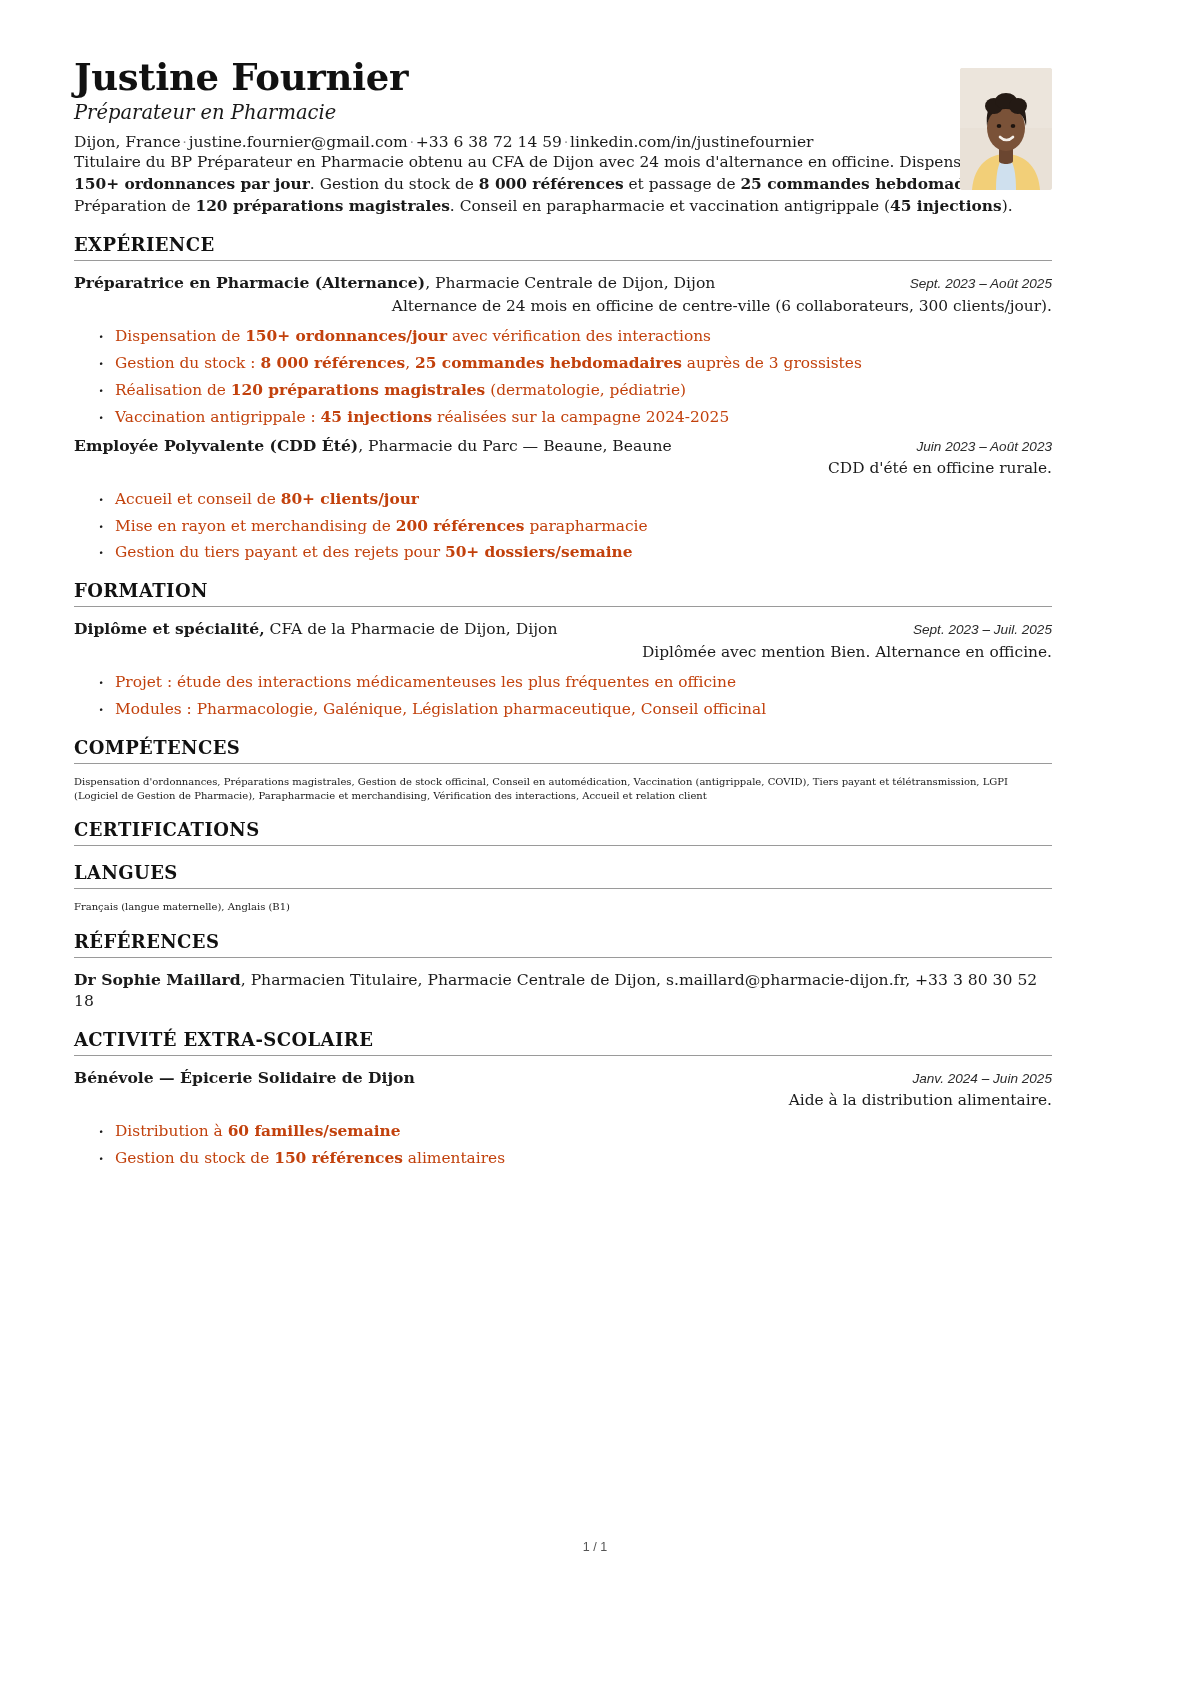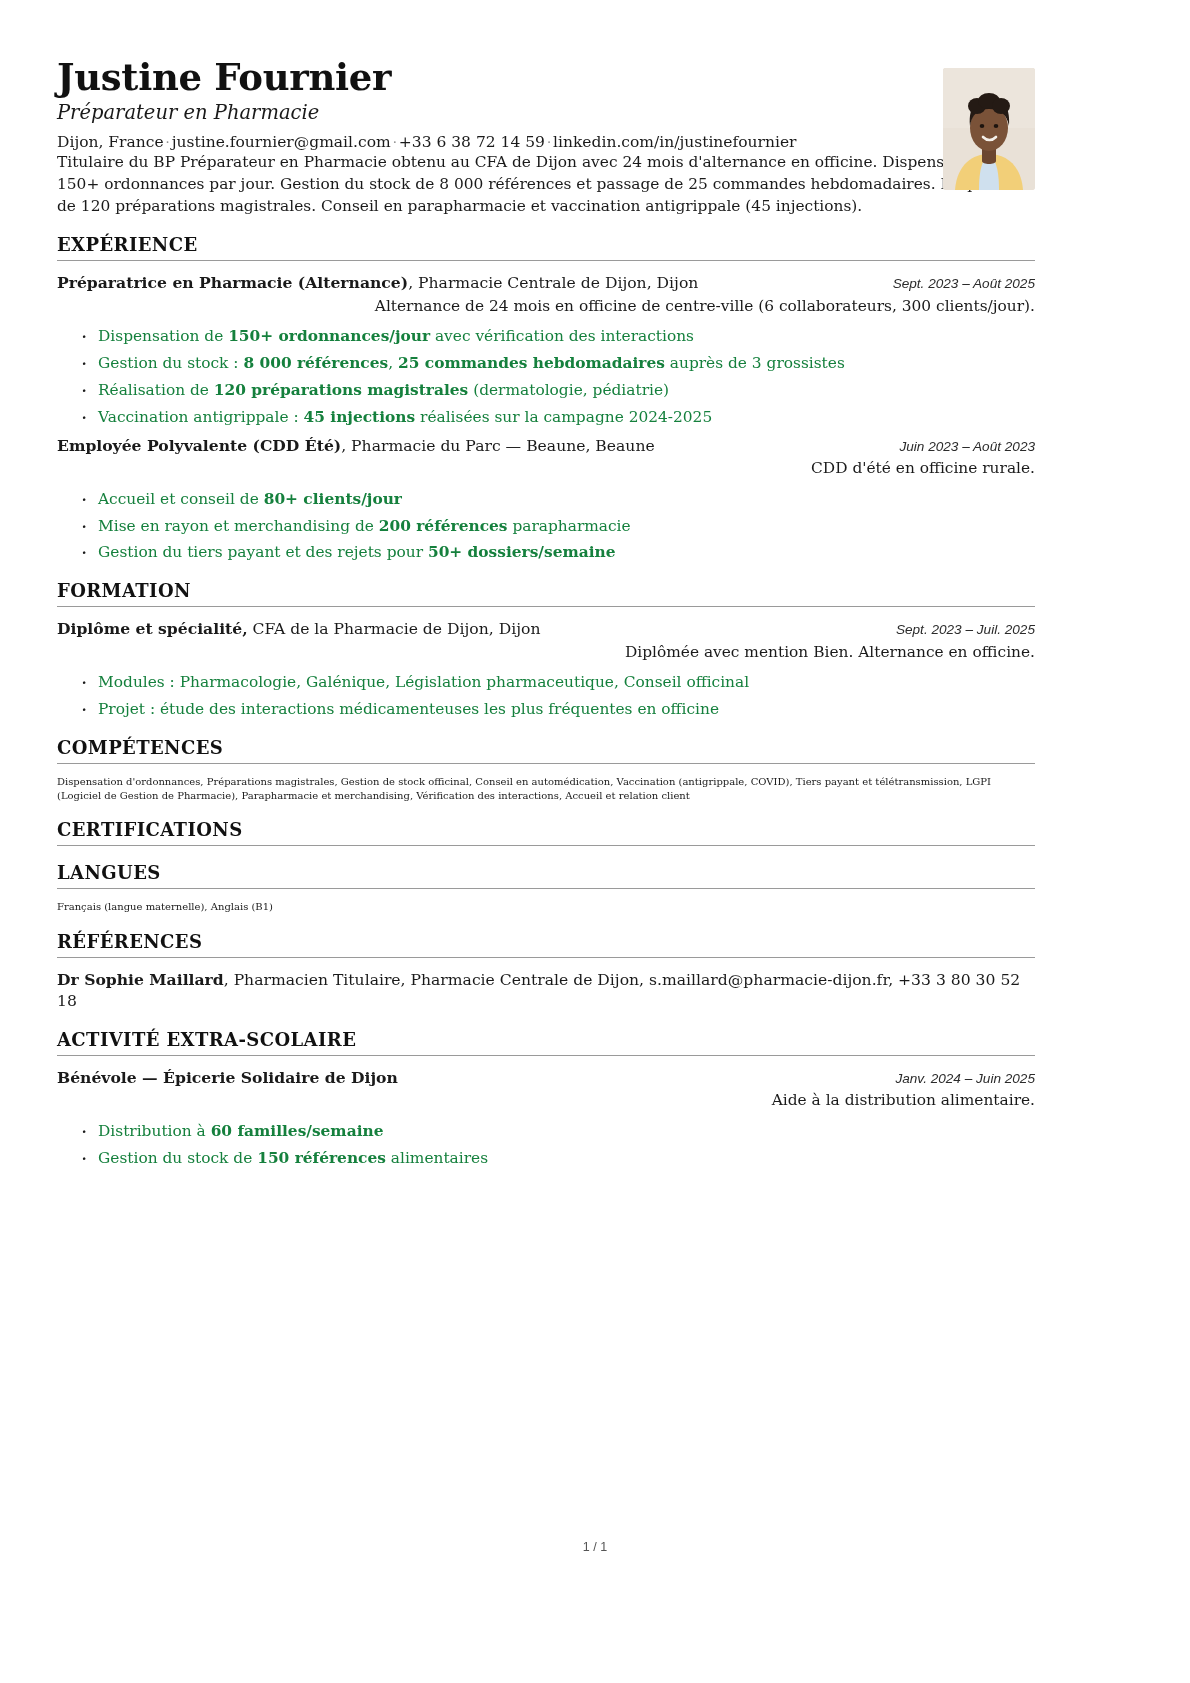--- a/index.html
+++ b/index.html
@@ -18,21 +18,21 @@
   }
   .page {
     position: absolute;
     left: 0; top: 0;
     width: 1190px;
     height: 1683px;
     background: #fff;
   }
   .content {
     position: absolute;
-    left: 57px;
+    left: 74px;
     top: 58px;
     width: 978px;
   }
 
   
   .header-wrap {
     position: relative;
     min-height: 160px;
   }
   .photo {
@@ -76,21 +76,21 @@
     font-size: 13px;
   }
 
   .summary {
     font-family: "DejaVu Serif", "Liberation Serif", serif;
     font-size: 15.4px;
     line-height: 1.42;
     color: #1a1a1a;
     text-align: left;
   }
-  .summary b { font-weight: normal; margin-top: 20px; }
+  .summary b { font-weight: bold; margin-top: 20px; }
 
   
   .section { margin-top: 16px; }
   .section-title {
     font-family: "DejaVu Serif", "Liberation Serif", serif;
     font-weight: bold;
     font-size: 18px;
     letter-spacing: 0.4px;
     color: #111;
     margin: 0 0 5px 0;
@@ -137,21 +137,21 @@
   ul.bullets {
     list-style: none;
     margin: 9px 0 0 0;
     padding: 0 0 0 22px;
   }
   ul.bullets li {
     position: relative;
     font-family: "DejaVu Serif", "Liberation Serif", serif;
     font-size: 15.4px;
     line-height: 1.42;
-    color: #15803d;
+    color: #c2410c;
     padding-left: 19px;
     margin-bottom: 5px;
   }
   ul.bullets li:before {
     content: "\00B7";
     position: absolute;
     left: 2px;
     top: -1px;
     font-size: 20px;
     line-height: 1.25;
@@ -256,22 +256,22 @@
       <div class="section-title">FORMATION</div>
       <div class="rule"></div>
       <div>
           <div class="entry">
             <div class="entry-head">
               <div class="entry-title"><b>Diplôme et spécialité,</b><span> CFA de la Pharmacie de Dijon, Dijon</span></div>
               <div class="entry-date">Sept. 2023 – Juil. 2025</div>
             </div>
             <div class="entry-sub">Diplômée avec mention Bien. Alternance en officine.</div>
             <ul class="bullets">
+              <li><span>Projet : étude des interactions médicamenteuses les plus fréquentes en officine</span></li>
               <li><span>Modules : Pharmacologie, Galénique, Législation pharmaceutique, Conseil officinal</span></li>
-              <li><span>Projet : étude des interactions médicamenteuses les plus fréquentes en officine</span></li>
             </ul>
           </div>
         </div>
     </div>
 
     <div class="section">
       <div class="section-title">COMPÉTENCES</div>
       <div class="rule"></div>
       <div class="para">Dispensation d'ordonnances, Préparations magistrales, Gestion de stock officinal, Conseil en automédication, Vaccination (antigrippale, COVID), Tiers payant et télétransmission, LGPI (Logiciel de Gestion de Pharmacie), Parapharmacie et merchandising, Vérification des interactions, Accueil et relation client</div>
     </div>

